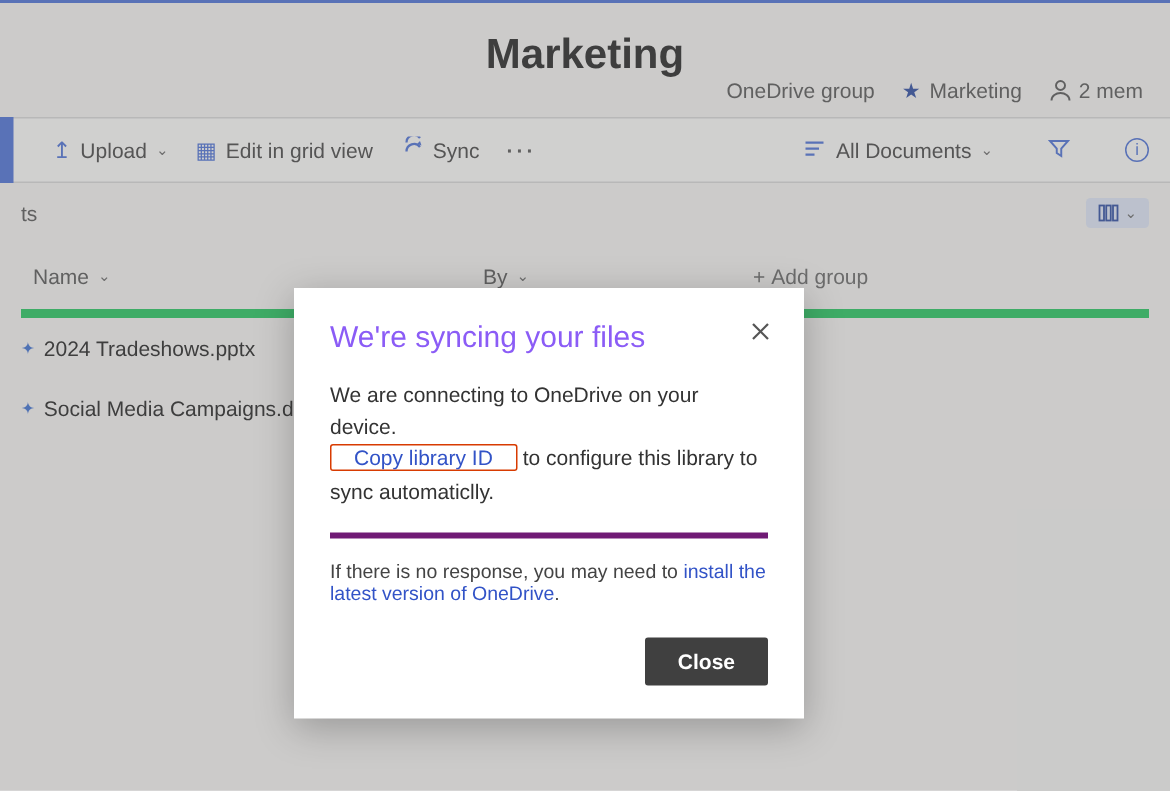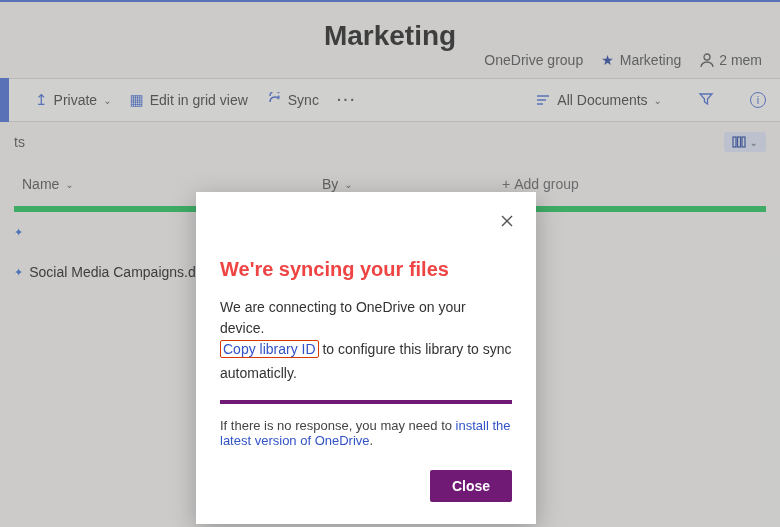--- a/index.html
+++ b/index.html
@@ -35,28 +35,28 @@
   .col-spacer { width:8px; }
   .col-name { flex:0 0 300px; display:flex; align-items:center; gap:6px; }
   .col-by { flex:0 0 180px; display:flex; align-items:center; gap:6px; }
   .col-add { color:#666; display:flex; align-items:center; gap:4px; }
   .file-row { display:flex; align-items:center; height:40px; font-size:14px; }
   .sync-mini { color:#3b6fd0; font-size:11px; margin-right:6px; }
   .fname { color:#222; }
 
   
   .dialog { position:absolute; left:196px; top:192px; width:340px; background:#fff; box-shadow:0 6px 24px rgba(0,0,0,0.25); z-index:10; padding:22px 24px 22px 24px; }
-  .dlg-title { font-size:20px; font-weight:700; color:#ef4444;margin-top:44px; }
+  .dlg-title { font-size:20px; font-weight:400; color:#8b5cf6; }
   .dlg-close { position:absolute; top:22px; right:22px; cursor:pointer; color:#555; }
   .dlg-body { margin-top:16px; font-size:14px; line-height:1.5; color:#333; }
   .link { color:#3253c7; cursor:pointer; }
-  .copy-box { display:inline; border:1.5px solid #d83b01; padding:0 2px; border-radius:2px; }
+  .copy-box { display:inline; border:1.5px solid #d83b01; padding:0 15px; border-radius:2px; }
   .dlg-sep { border-top:4px solid #701a75; margin-top:16px; padding-top:14px; font-size:13px; color:#444; }
   .dlg-footer { display:flex; justify-content:flex-end; margin-top:22px; }
-  .close-btn { background:#701a75; color:#fff; border:none; padding:8px 22px; font-size:14px; font-weight:600; cursor:pointer; border-radius:2px; }
+  .close-btn { background:#404040; color:#fff; border:none; padding:8px 22px; font-size:14px; font-weight:600; cursor:pointer; border-radius:2px; }
   .cursor-hint { font-size:11px; vertical-align:super; }
 </style>
 </head>
 <body>
 
 <div class="top-border"></div>
 
 <div class="header">
   <div class="title">Marketing</div>
   <div class="header-right">
@@ -72,21 +72,21 @@
         </svg>
       <span>2 mem</span>
     </span>
   </div>
 </div>
 
 <div class="toolbar">
   <div class="new-btn"></div>
   <div class="tool-item">
     <span class="icon-glyph">↥</span>
-    <span>Private</span>
+    <span>Upload</span>
     <span class="chev">⌄</span>
   </div>
   <div class="tool-item">
     <span class="icon-glyph">▦</span>
     <span>Edit in grid view</span>
   </div>
   <div class="tool-item">
     <span class="icon-glyph">
       <svg width="16" height="14" viewBox="0 0 16 14">
           <path d="M4 10a5 5 0 0 1 9-3" fill="none" stroke="#4a6fd4" stroke-width="1.5"></path>
@@ -142,20 +142,21 @@
       <span class="chev">⌄</span>
     </div>
     <div class="col-add">
       <span>+</span>
       <span>Add group</span>
     </div>
   </div>
 
   <div class="file-row">
     <span class="sync-mini">✦</span>
+    <span class="fname">2024 Tradeshows.pptx</span>
   </div>
   <div class="file-row">
     <span class="sync-mini">✦</span>
     <span class="fname">Social Media Campaigns.do</span>
   </div>
 </div>
 
 <div class="overlay-dim"></div>
 
 <div class="dialog">

